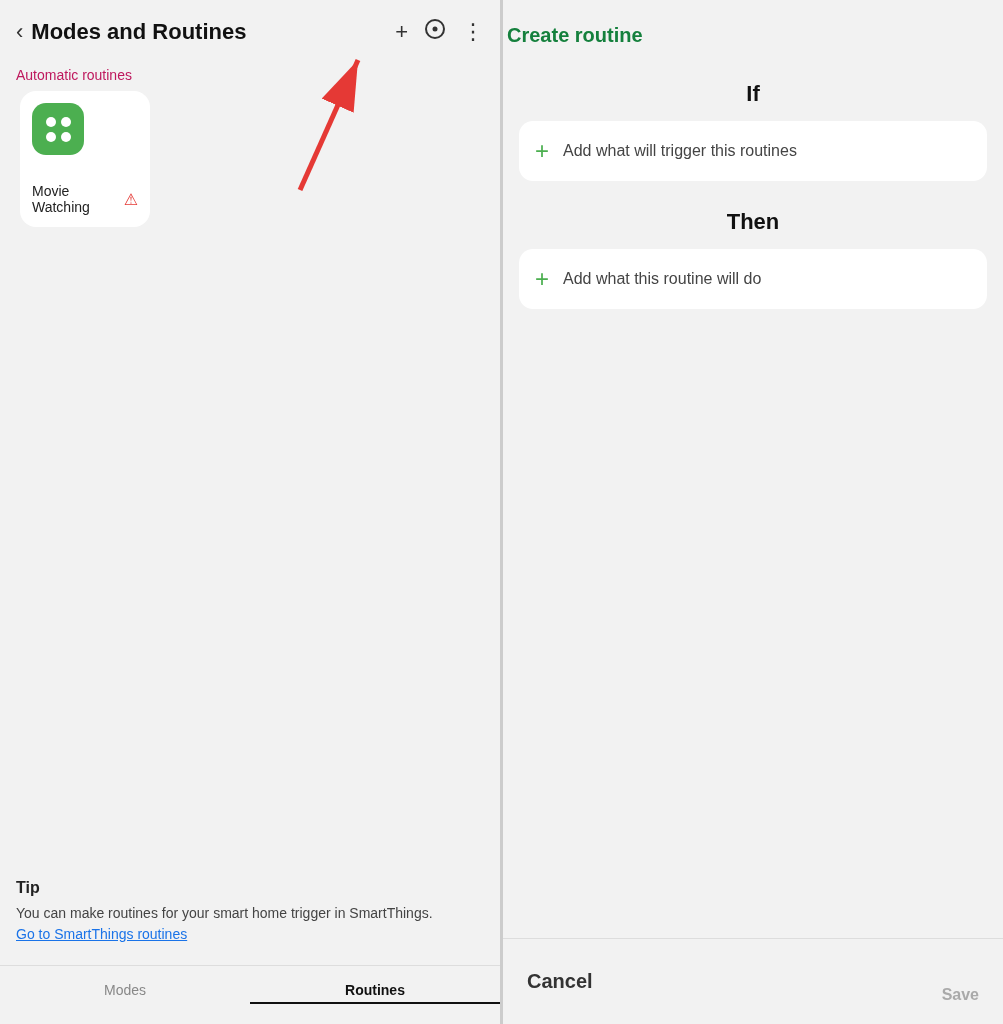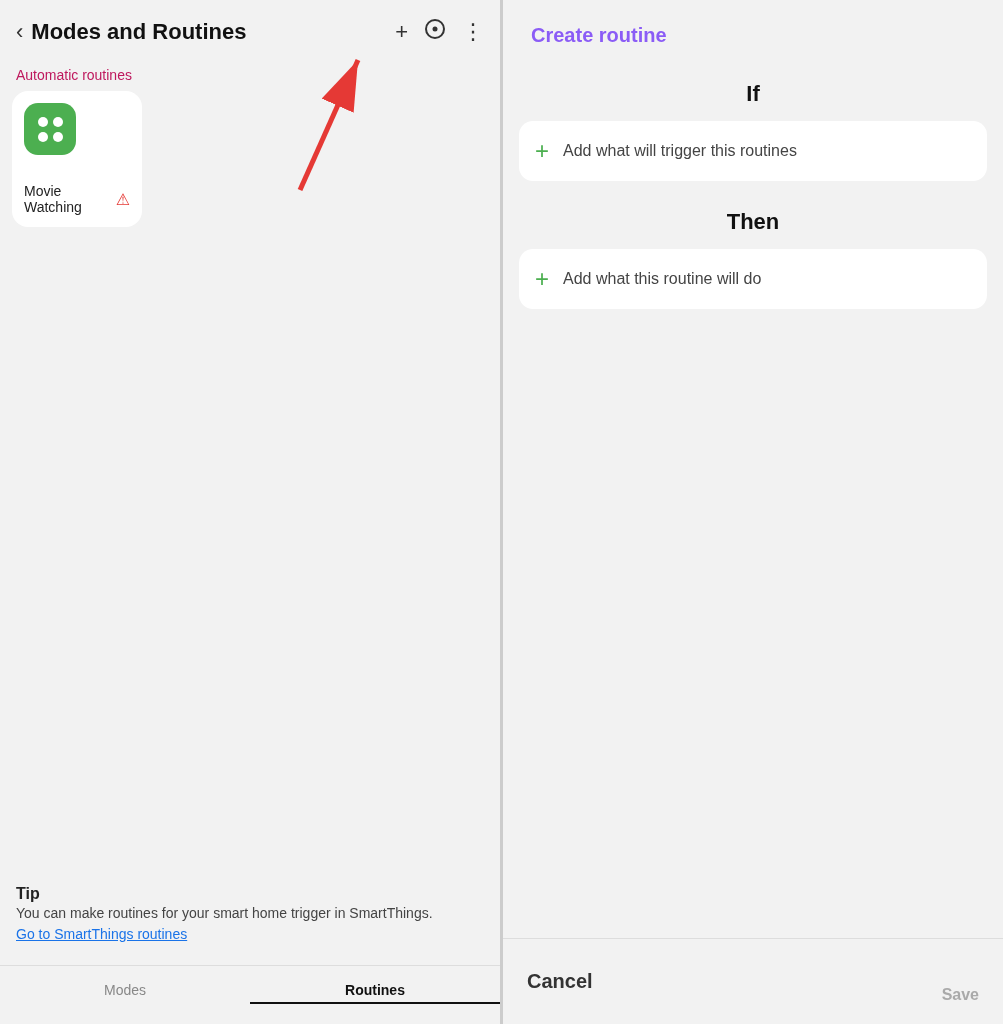--- a/index.html
+++ b/index.html
@@ -52,21 +52,21 @@
       cursor: pointer;
     }
 
     .section-label {
       font-size: 14px;
       color: #be185d;
       padding: 12px 16px 8px 16px;
     }
 
     .routines-list {
-      padding: 0 12px;
+      padding: 0 20px;
     }
 
     .routine-card {
       background: #fff;
       border-radius: 16px;
       width: 130px;
       padding: 12px;
       display: flex;
       flex-direction: column;
       align-items: flex-start;
@@ -123,20 +123,21 @@
 
     
     .bottom-section {
       margin-top: auto;
       padding: 20px 16px;
     }
     .tip-title {
       font-size: 16px;
       font-weight: 600;
       color: #222;
+      margin-bottom: 6px;
     }
     .tip-text {
       font-size: 14px;
       color: #444;
       line-height: 1.5;
     }
     .tip-link {
       color: #1a73e8;
       text-decoration: underline;
       cursor: pointer;
@@ -173,24 +174,24 @@
     
     .right-panel {
       flex: 1;
       background: #f2f2f2;
       display: flex;
       flex-direction: column;
       height: 1024px;
     }
 
     .create-header {
-      padding: 24px 20px 16px 28px;
+      padding: 24px 20px 16px 4px;
       font-size: 20px;
       font-weight: 700;
-      color: #8b5cf6;
+      color: #15803d;
     }
 
     .section-block {
       margin: 10px 16px;
       text-align: center;
     }
 
     .section-heading {
       font-size: 22px;
       font-weight: 700;

